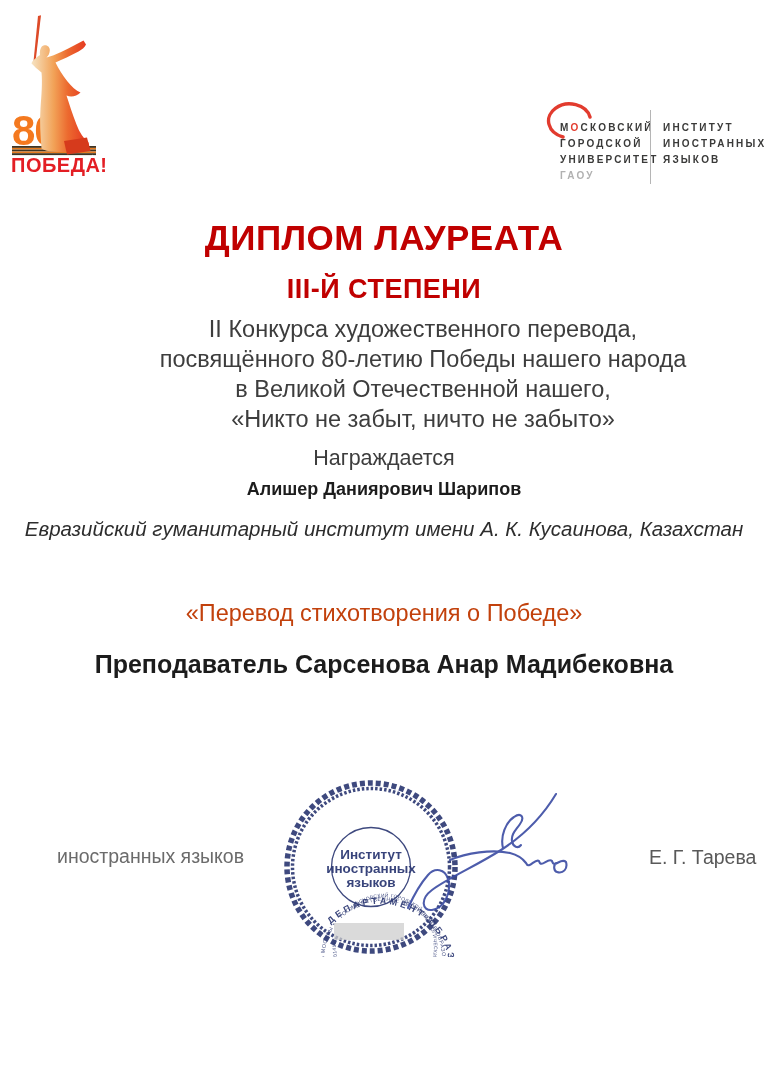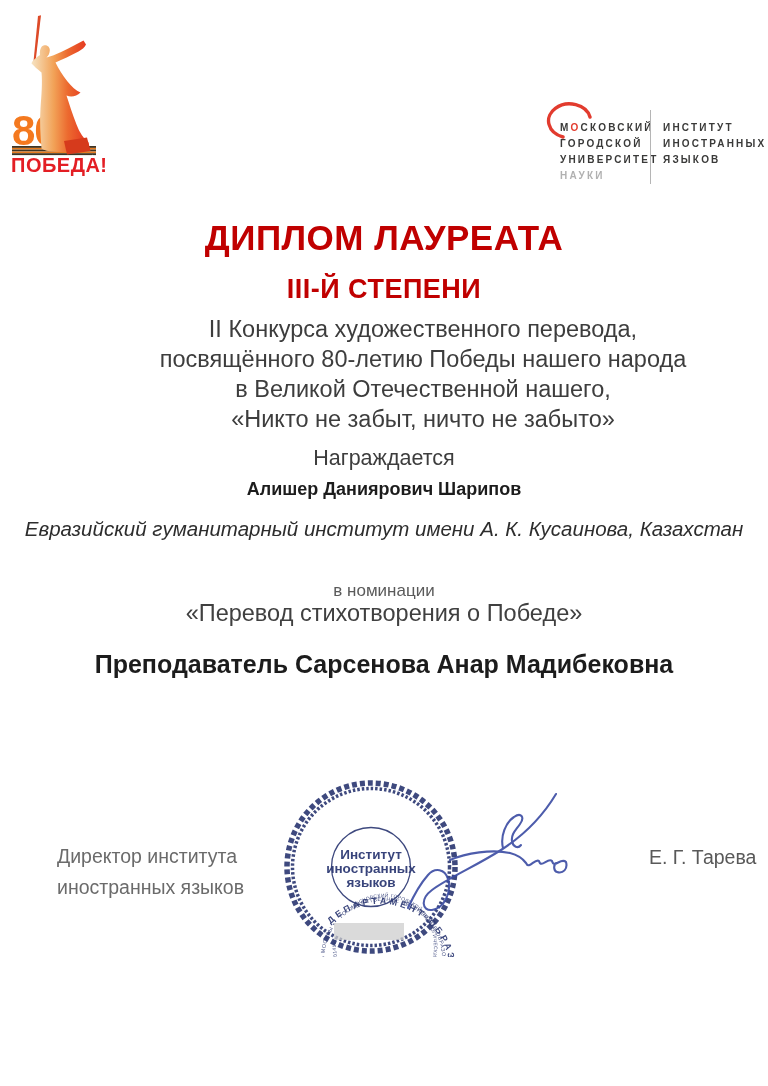--- a/index.html
+++ b/index.html
@@ -9,21 +9,21 @@
   }
   .abs{position:absolute;}
   .centered{left:0;width:768px;text-align:center;}
   .title{top:218px;font-size:35px;font-weight:bold;color:#c00000;letter-spacing:.5px;}
   .degree{top:274px;font-size:27px;font-weight:bold;color:#c00000;letter-spacing:.5px;text-align:center;}
   .contest{top:314px;font-size:23.5px;line-height:30px;color:#3d3d3d;margin-left:39px;}
   .award-label{top:446px;font-size:21.5px;color:#3d3d3d;}
   .recipient{top:479px;font-size:18px;font-weight:bold;color:#1c1c1c;}
   .affil{top:517px;font-size:20.5px;font-style:italic;color:#2d2d2d;}
   .nom-label{top:581px;font-size:17px;color:#5a5a5a;}
-  .nom-title{top:600px;font-size:23.5px;color:#404040;}
+  .nom-title{top:600px;font-size:23.5px;color:#c2410c;}
   .teacher{top:650px;font-size:25px;font-weight:bold;color:#1c1c1c;}
   .director{left:57px;top:841px;font-size:19.5px;line-height:31px;color:#6b6b6b;}
   .signer{left:625px;top:846px;font-size:19.5px;color:#595959;margin-left:24px;}
 
   
   .uni-logo{left:538px;top:100px;width:210px;height:92px;}
   .uni-arc{position:absolute;left:2px;top:2px;}
   .uni-left{position:absolute;left:22px;top:20px;}
   .uni-line{font-size:10px;font-weight:bold;letter-spacing:2.2px;color:#3a3a39;line-height:16px;white-space:nowrap;}
   .uni-abbr{font-size:10px;font-weight:bold;letter-spacing:2.2px;color:#b1b1b1;line-height:16px;}
@@ -90,21 +90,21 @@
   </svg>
 
   <div class="abs uni-logo">
     <svg class="uni-arc" width="60" height="48" viewBox="0 0 60 48">
       <path d="M50,15 A21,17 0 1 0 23,35" fill="none" stroke="#e23b2e" stroke-width="3.4" stroke-linecap="round"></path>
     </svg>
     <div class="uni-left">
       <div class="uni-line"><span>М</span><span class="uni-accent">О</span><span>СКОВСКИЙ</span></div>
       <div class="uni-line">ГОРОДСКОЙ</div>
       <div class="uni-line">УНИВЕРСИТЕТ</div>
-      <div class="uni-abbr">НАУКИ</div>
+      <div class="uni-abbr">ГАОУ</div>
     </div>
     <div class="uni-divider"></div>
     <div class="uni-right">
       <div class="uni-line">ИНСТИТУТ</div>
       <div class="uni-line">ИНОСТРАННЫХ</div>
       <div class="uni-line">ЯЗЫКОВ</div>
     </div>
   </div>
 
   <div class="abs centered title">ДИПЛОМ ЛАУРЕАТА</div>
@@ -114,27 +114,25 @@
     <div>II Конкурса художественного перевода,</div>
     <div>посвящённого 80-летию Победы нашего народа</div>
     <div>в Великой Отечественной нашего,</div>
     <div>«Никто не забыт, ничто не забыто»</div>
   </div>
 
   <div class="abs centered award-label">Награждается</div>
   <div class="abs centered recipient">Алишер Даниярович Шарипов</div>
   <div class="abs centered affil">Евразийский гуманитарный институт имени А. К. Кусаинова, Казахстан</div>
 
-  <div class="abs centered nom-label">в номинации</div>
   <div class="abs centered nom-title">«Перевод стихотворения о Победе»</div>
 
   <div class="abs centered teacher">Преподаватель Сарсенова Анар Мадибековна</div>
 
   <div class="abs director">
-    <div>Директор института</div>
     <div>иностранных языков</div>
   </div>
 
   <svg class="abs seal-wrap" width="180" height="180" viewBox="0 0 180 180">
     <g fill="none" stroke="#2e3a74" opacity="0.92">
       <circle cx="90" cy="90" r="84" stroke-width="5.5" stroke-dasharray="5 3"></circle>
       <circle cx="90" cy="90" r="78.5" stroke-width="3.5" stroke-dasharray="2.5 2"></circle>
       <circle cx="90" cy="90" r="39.5" stroke-width="1.3"></circle>
     </g>
     <defs>

